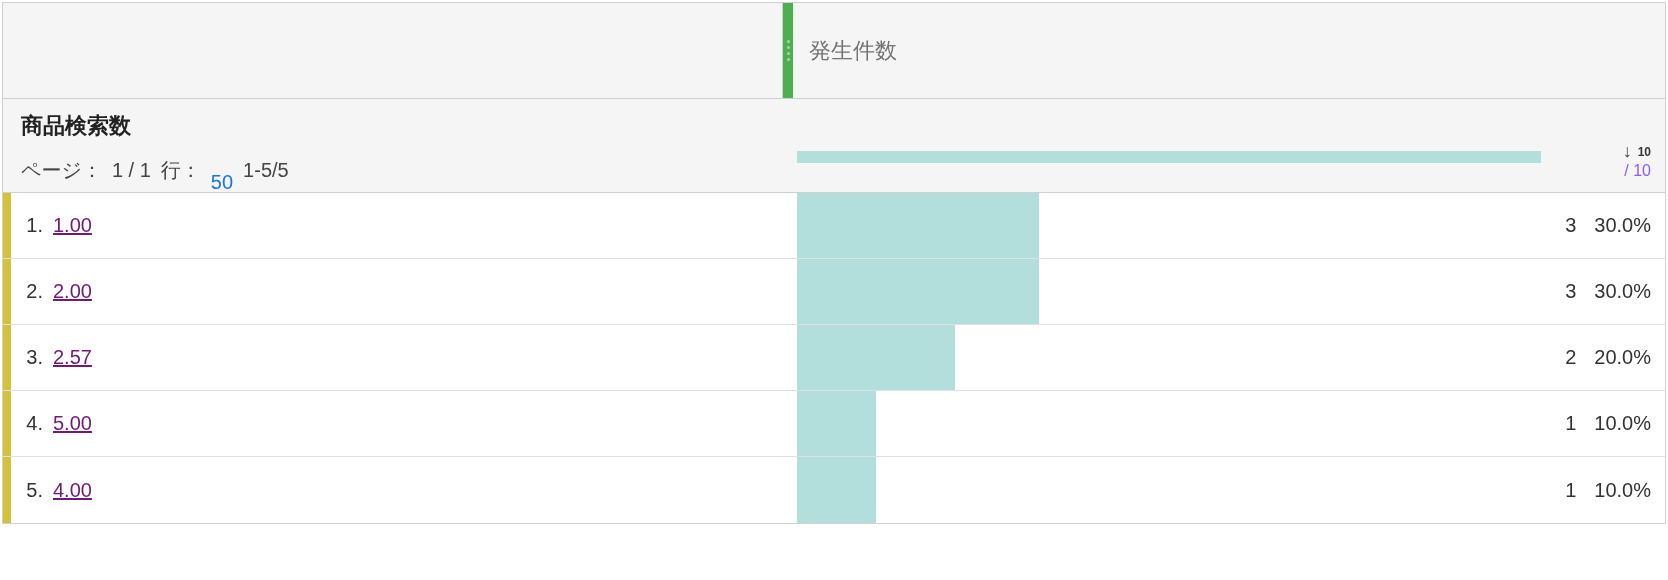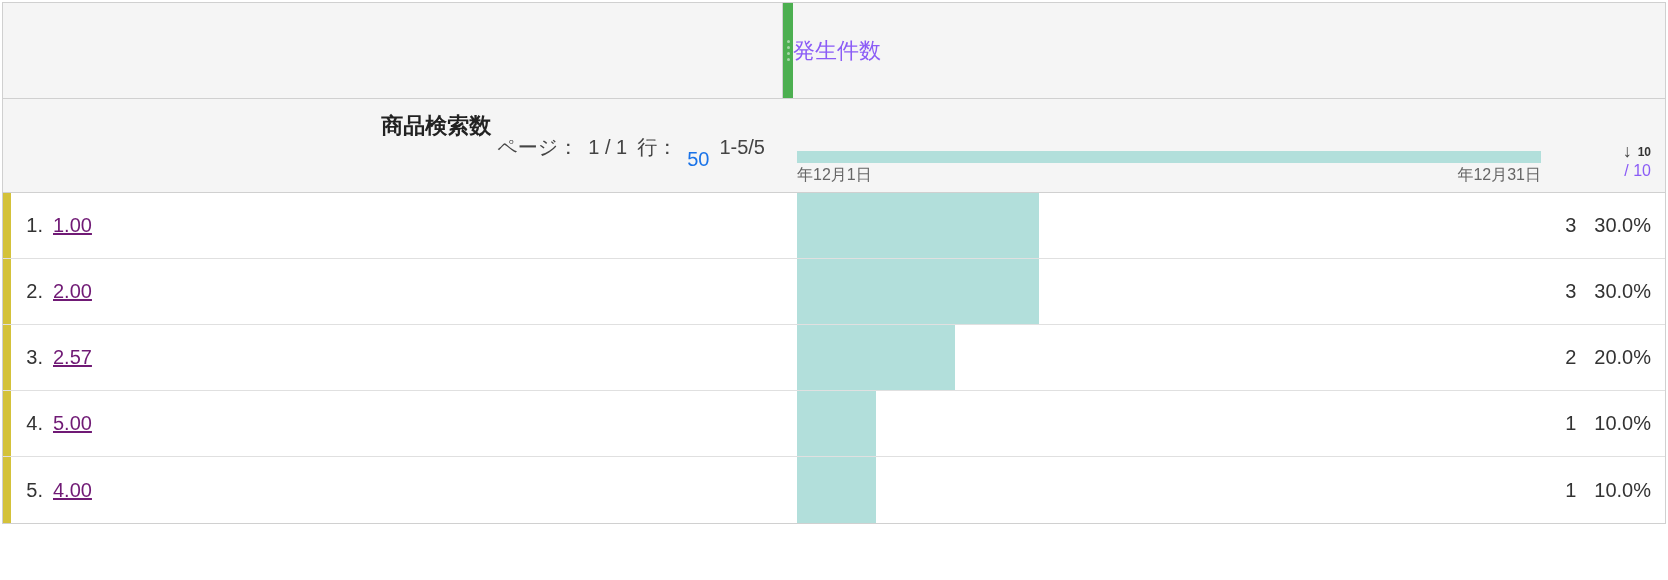--- a/index.html
+++ b/index.html
@@ -46,36 +46,37 @@
       flex-direction: column;
       gap: 3px;
       opacity: 0.5;
     }
     .drag-dots span {
       width: 3px; height: 3px;
       background: #fff;
       border-radius: 50%;
     }
     .col-header-label {
+      padding-left: 16px;
       font-size: 22px;
-      color: #8b5cf6;
+      color: #737373;
     }
     
     .sub-header {
       display: flex;
       background: #f5f5f5;
       border-bottom: 1px solid #d0d0d0;
       height: 94px;
     }
     .sub-left {
       width: 780px;
       padding: 12px 18px 8px 18px;
       display: flex;
-      flex-direction: row;
-      justify-content: flex-end;
+      flex-direction: column;
+      justify-content: flex-start;
       gap: 6px;
     }
     .dim-title {
       font-weight: 700;
       font-size: 22px;
       color: #222;
     }
     .pager-line {
       display: flex;
       align-items: center;
@@ -225,24 +226,20 @@
         <span>ページ：</span>
         <span>1 / 1</span>
         <span>行：</span>
         <span class="pager-rows-value">50</span>
         <span>1-5/5</span>
       </div>
     </div>
     <div class="sub-right">
       <div class="timeline-area">
         <div class="timeline-bar"></div>
-        <div class="timeline-labels">
-          <span>年12月1日</span>
-          <span>年12月31日</span>
-        </div>
       </div>
       <div class="totals-col">
         <div class="totals-top">
           <span class="sort-arrow">↓</span>
           <span class="totals-num">10</span>
         </div>
         <div class="totals-denom">/ 10</div>
       </div>
     </div>
   </div>

